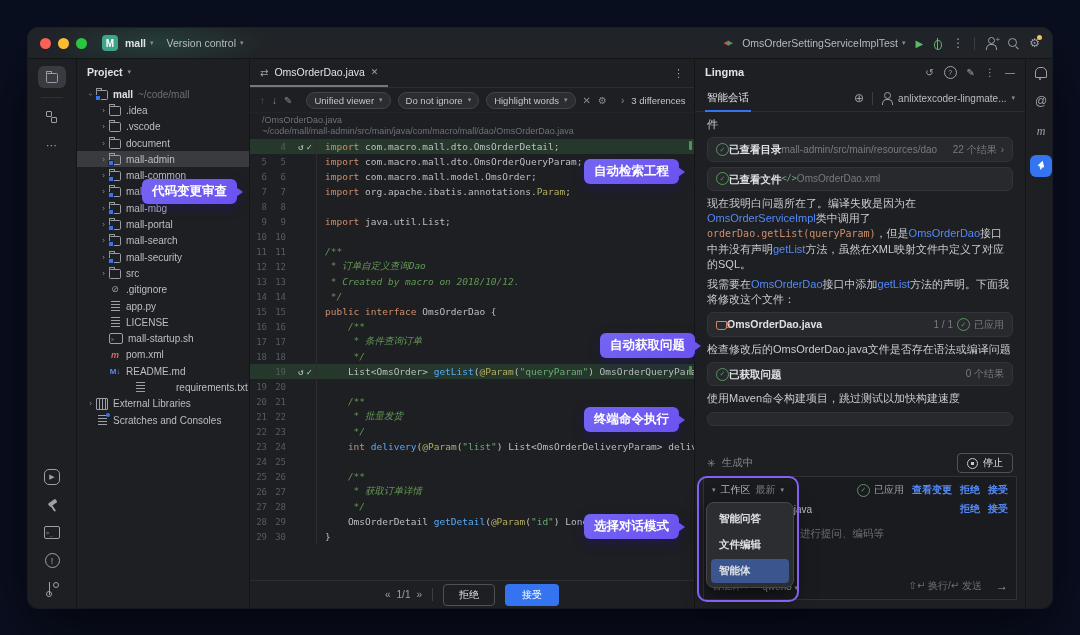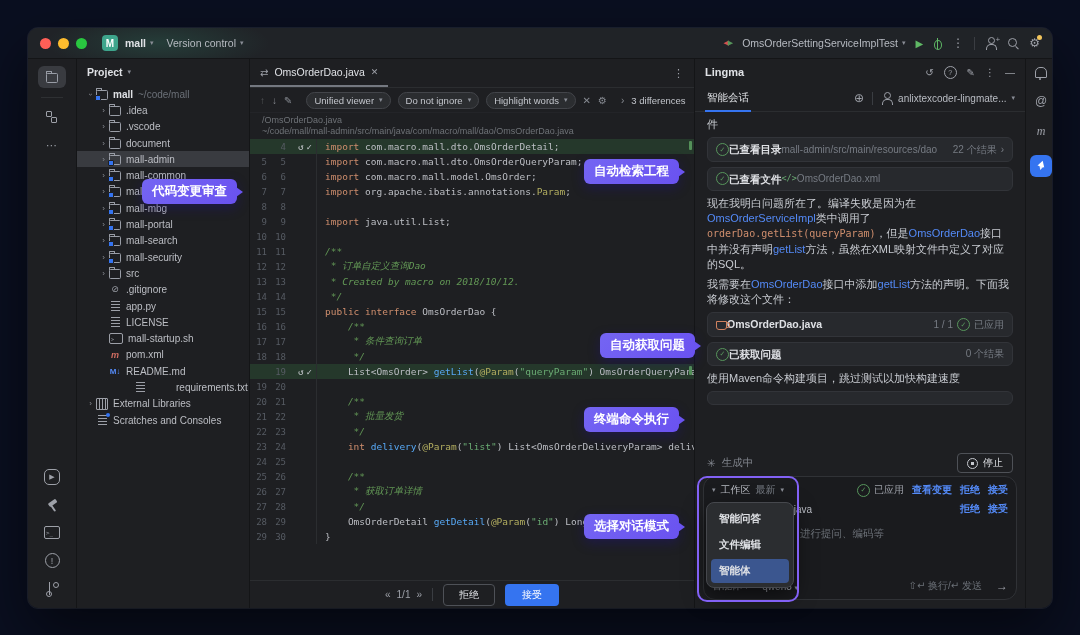--- a/index.html
+++ b/index.html
@@ -125,21 +125,21 @@
   .xmlic{color:#6aab73;font-size:8.5px;font-family:"DejaVu Sans Mono",monospace;}
   .lk{color:#548af7;}
   .cdspan{font-family:"DejaVu Sans Mono",monospace;color:#cf8e6d;font-size:10px;}
   .jico{width:9px;height:7px;border:1.2px solid #d1825f;border-radius:0 0 3px 3px;position:relative;flex:0 0 9px;margin-top:2px;}
   .jico::after{content:"";position:absolute;right:-4px;top:0;width:3px;height:4px;border:1.2px solid #d1825f;border-left:none;border-radius:0 3px 3px 0;}
   .termcard{background:#27292d;border:1px solid #323439;border-radius:6px;padding:6px 8px;display:flex;flex-direction:column;gap:6px;}
   .statusrow{flex:0 0 26px;display:flex;align-items:center;padding:0 12px;color:#81858d;font-size:10.5px;gap:6px;}
   .stopbtn{margin-left:auto;border:1px solid #4e5157;border-radius:4px;padding:2px 9px;color:#dfe1e5;font-size:10px;display:flex;align-items:center;gap:5px;}
   .stopic{width:9px;height:9px;border:1px solid #c6c9cf;border-radius:50%;display:flex;align-items:center;justify-content:center;}
   .stopic::after{content:"";width:3px;height:3px;background:#c6c9cf;}
-  .wsblock{margin:0 8px 8px;background:#1a1b1e;border:1px solid #303236;border-radius:12px;flex:0 0 110px;padding:6px 8px;display:flex;flex-direction:column;gap:5px;font-size:10px;justify-content:center;}
+  .wsblock{margin:0 8px 8px;background:#1a1b1e;border:1px solid #303236;border-radius:0;flex:0 0 110px;padding:6px 8px;display:flex;flex-direction:column;gap:5px;font-size:10px;justify-content:center;}
   .wsrow{display:flex;align-items:center;gap:5px;color:#b9bcc3;white-space:nowrap;}
   .wsdim{color:#767b83;}
   .wschev{font-size:7px;color:#8a8e96;}
   .wslinks{margin-left:auto;display:flex;gap:8px;align-items:center;}
   .wslinks .lk{font-weight:bold;}
   .appl{color:#9da0a8;display:flex;gap:4px;align-items:center;}
   .inputzone{flex:1;color:#6b7077;font-size:10.5px;padding-left:88px;padding-top:6px;overflow:hidden;white-space:nowrap;}
   .inctl{display:flex;align-items:center;gap:14px;color:#9da0a8;font-size:10px;white-space:nowrap;}
   .inctl .hint{margin-left:auto;color:#6b7077;}
   .sendarr{color:#9da0a8;font-size:12px;}
@@ -460,20 +460,21 @@
             <div class="ltext"><span>我需要在</span><span class="lk">OmsOrderDao</span><span>接口中添加</span><span class="lk">getList</span><span>方法的声明。下面我将修改这个文件：</span></div>
             <div class="tcard">
               <span class="jico"></span>
               <span class="tt">OmsOrderDao.java</span>
               <span class="meta">
                 <span>1 / 1</span>
                 <span class="ck">✓</span>
                 <span>已应用</span>
               </span>
             </div>
+            <div class="ltext">检查修改后的OmsOrderDao.java文件是否存在语法或编译问题</div>
             <div class="tcard">
               <span class="ck">✓</span>
               <span class="tt">已获取问题</span>
               <span class="meta">
                 <span>0 个结果</span>
               </span>
             </div>
             <div class="ltext">使用Maven命令构建项目，跳过测试以加快构建速度</div>
             <div class="termcard"></div>
           </div>

